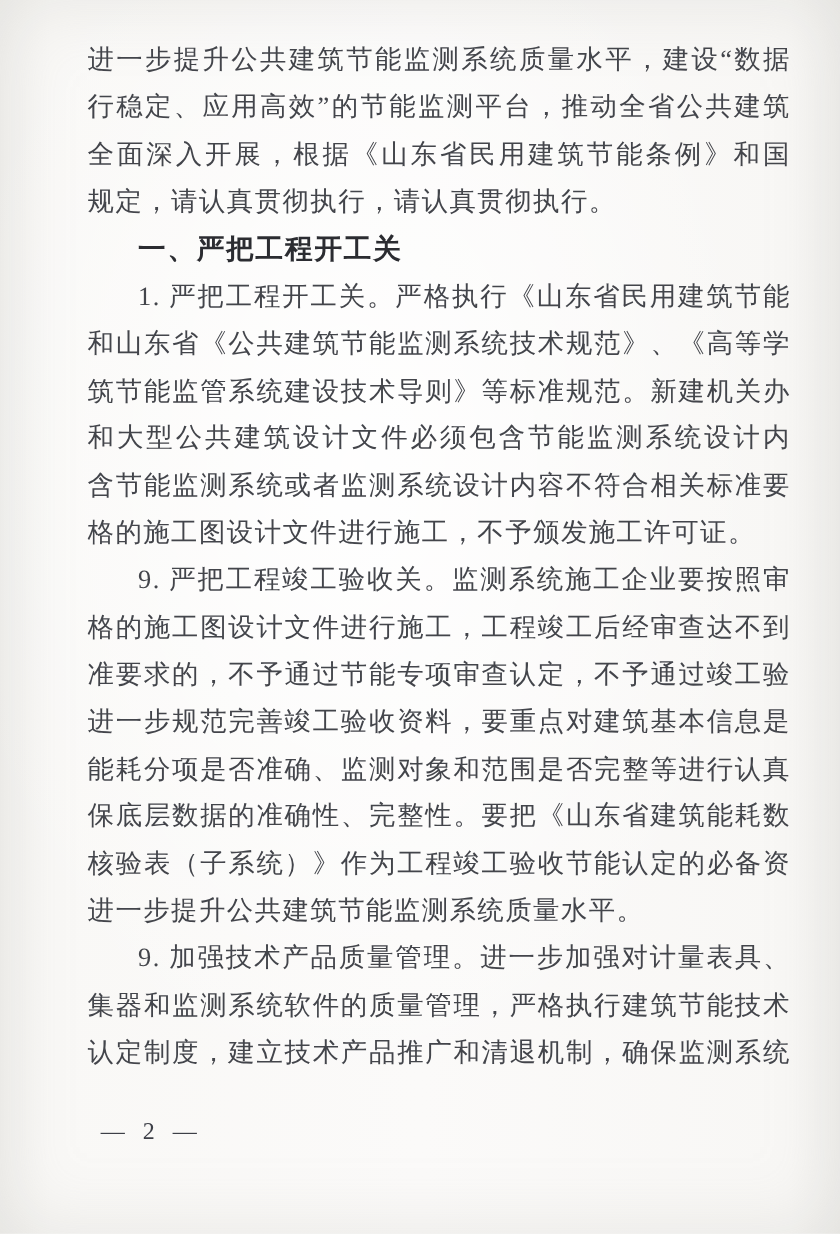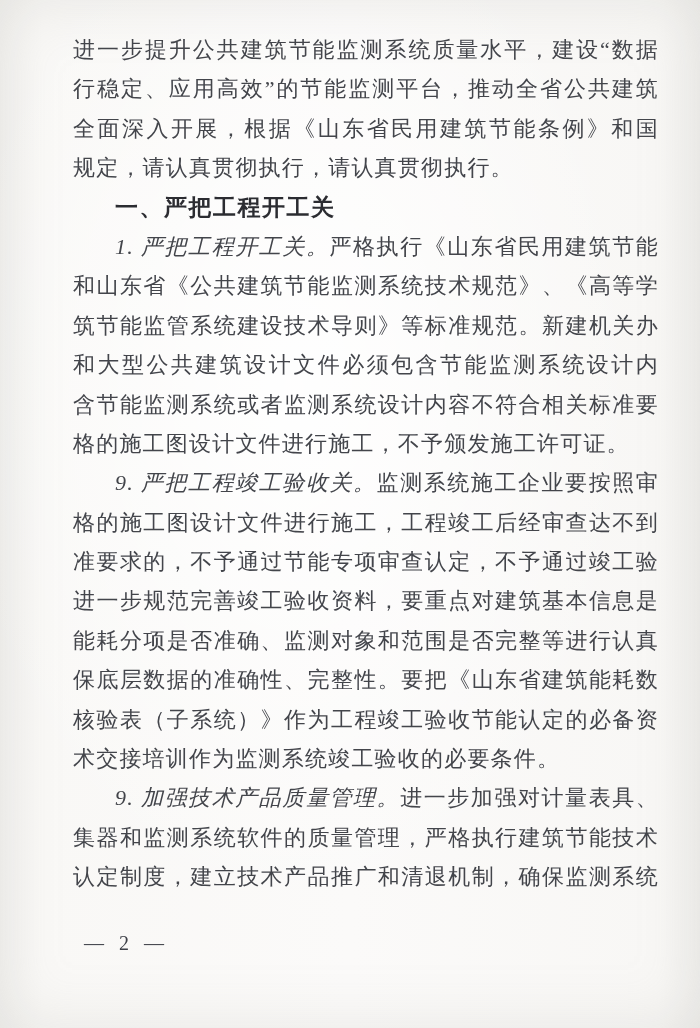--- a/index.html
+++ b/index.html
@@ -43,21 +43,20 @@
     padding-left: 42px;
   }
   .line.heading {
     font-family: "Liberation Sans", "DejaVu Sans", sans-serif;
     font-weight: bold;
     color: #2b2c31;
     font-size: 23px;
     letter-spacing: 1.5px;
   }
   .lead {
-    font-style: italic;
   }
   .page-number {
     position: absolute;
     left: 84px;
     top: 928px;
     font-size: 20px;
     line-height: 30px;
     color: #3d3f47;
     letter-spacing: 5px;
   }
@@ -78,19 +77,19 @@
       <div class="line justify">和大型公共建筑设计文件必须包含节能监测系统设计内容，未包</div>
       <div class="line justify">含节能监测系统或者监测系统设计内容不符合相关标准要求的，</div>
       <div class="line">格的施工图设计文件进行施工，不予颁发施工许可证。</div>
       <div class="line indent justify"><span class="lead">9. 严把工程竣工验收关。</span>监测系统施工企业要按照审查合</div>
       <div class="line justify">格的施工图设计文件进行施工，工程竣工后经审查达不到相关标</div>
       <div class="line justify">准要求的，不予通过节能专项审查认定，不予通过竣工验收备案。</div>
       <div class="line justify">进一步规范完善竣工验收资料，要重点对建筑基本信息是否正确、</div>
       <div class="line justify">能耗分项是否准确、监测对象和范围是否完整等进行认真审核，确</div>
       <div class="line justify">保底层数据的准确性、完整性。要把《山东省建筑能耗数据传输</div>
       <div class="line justify">核验表（子系统）》作为工程竣工验收节能认定的必备资料，把技</div>
-      <div class="line">术交接培训作为监测系统竣工验收的必要条件。</div>
+      <div class="line">进一步提升公共建筑节能监测系统质量水平。</div>
       <div class="line indent justify"><span class="lead">9. 加强技术产品质量管理。</span>进一步加强对计量表具、数据采</div>
       <div class="line justify">集器和监测系统软件的质量管理，严格执行建筑节能技术与产品</div>
       <div class="line justify">认定制度，建立技术产品推广和清退机制，确保监测系统技术产品</div>
     </div>
   <div class="page-number">— 2 —</div>
 </div>
 
 </body></html>

